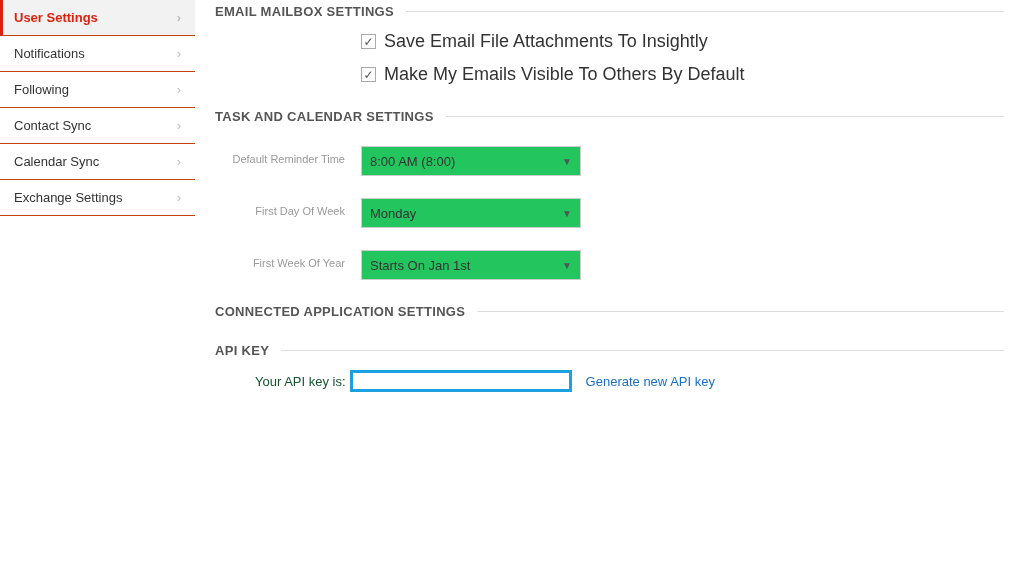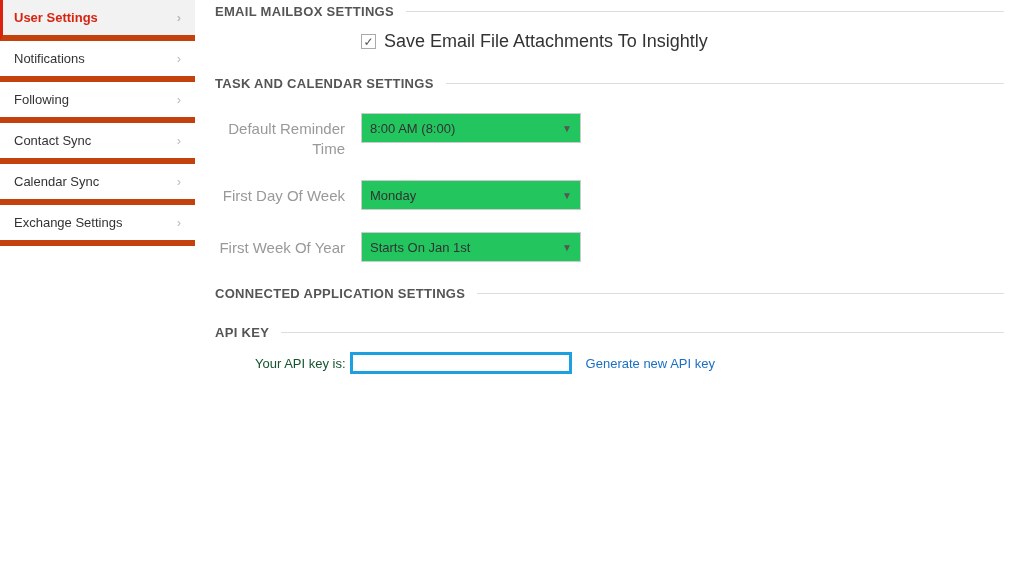--- a/index.html
+++ b/index.html
@@ -14,21 +14,21 @@
     .sidebar {
       width: 195px;
       background: #fff;
       flex-shrink: 0;
     }
     .sidebar-item {
       display: flex;
       justify-content: space-between;
       align-items: flex-start;
       padding: 10px 14px;
-      border-bottom: 6px solid #c2410c;
+      border-bottom: 1px solid #c2410c;
       cursor: pointer;
       font-size: 13px;
       color: #333;
     }
     .sidebar-item.active {
       color: #d9230f;
       font-weight: bold;
       background: #f2f2f2;
       border-left: 3px solid #d9230f;
       padding-left: 11px;
@@ -84,21 +84,21 @@
     .checkbox-label { font-size: 18px; color: #333; }
     .form-row {
       display: flex;
       align-items: flex-start;
       margin-top: 22px;
     }
     .form-label {
       width: 146px;
       text-align: right;
       color: #999;
-      font-size: 15px;
+      font-size: 11px;
       padding-right: 16px;
       padding-top: 6px;
       line-height: 1.3;
     }
     .select {
       width: 220px;
       height: 30px;
       border: 1px solid #ccc;
       display: flex;
       align-items: center;
@@ -179,20 +179,24 @@
 
     <div class="section-header">
       <span class="section-title">EMAIL MAILBOX SETTINGS</span>
       <div class="section-line"></div>
     </div>
     <div class="indent">
       <div class="checkbox-row">
         <span class="checkbox checked"></span>
         <span class="checkbox-label">Save Email File Attachments To Insightly</span>
       </div>
+      <div class="checkbox-row">
+        <span class="checkbox checked"></span>
+        <span class="checkbox-label">Make My Emails Visible To Others By Default</span>
+      </div>
     </div>
 
     <div class="section-header mt">
       <span class="section-title">TASK AND CALENDAR SETTINGS</span>
       <div class="section-line"></div>
     </div>
 
     <div class="form-row">
       <div class="form-label">Default Reminder Time</div>
       <div class="select">

